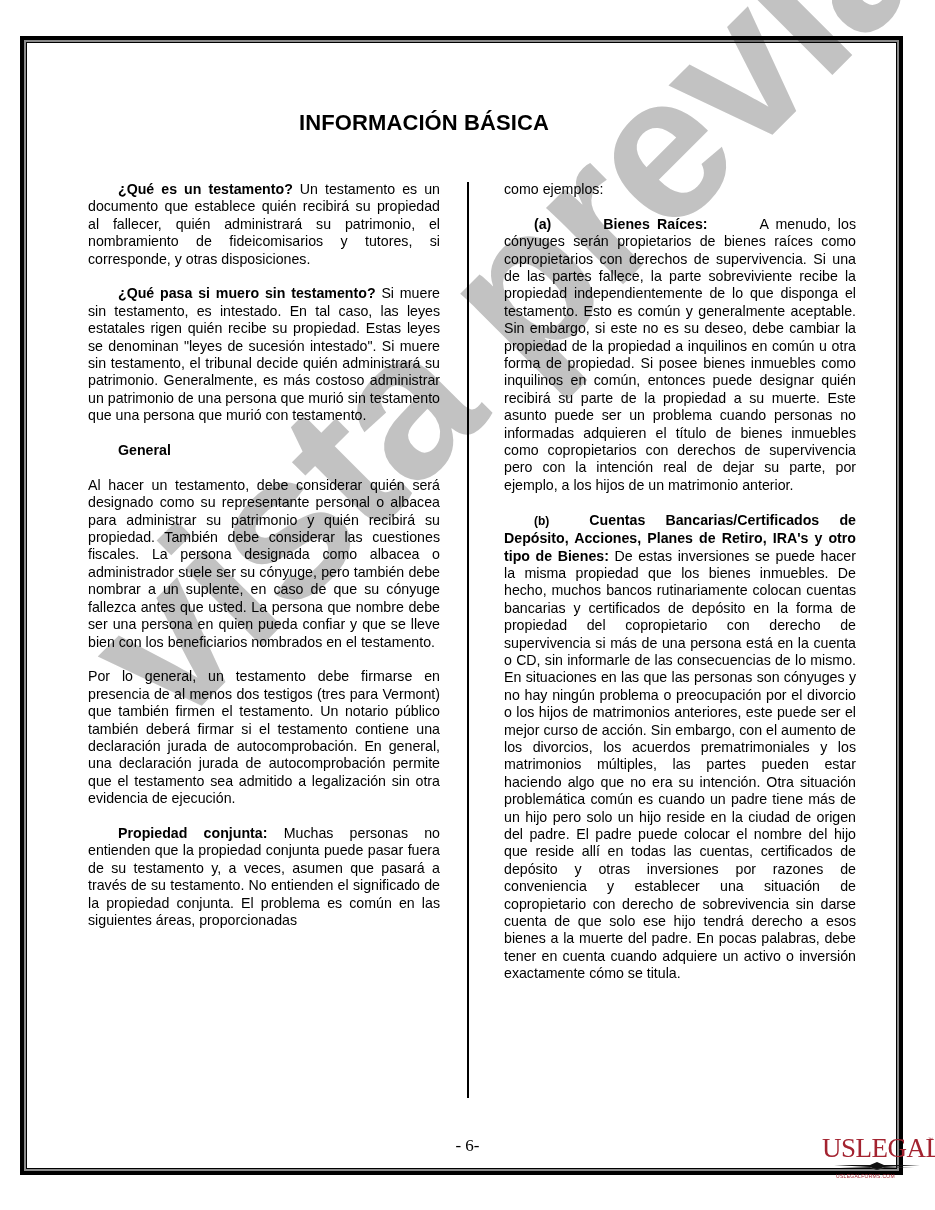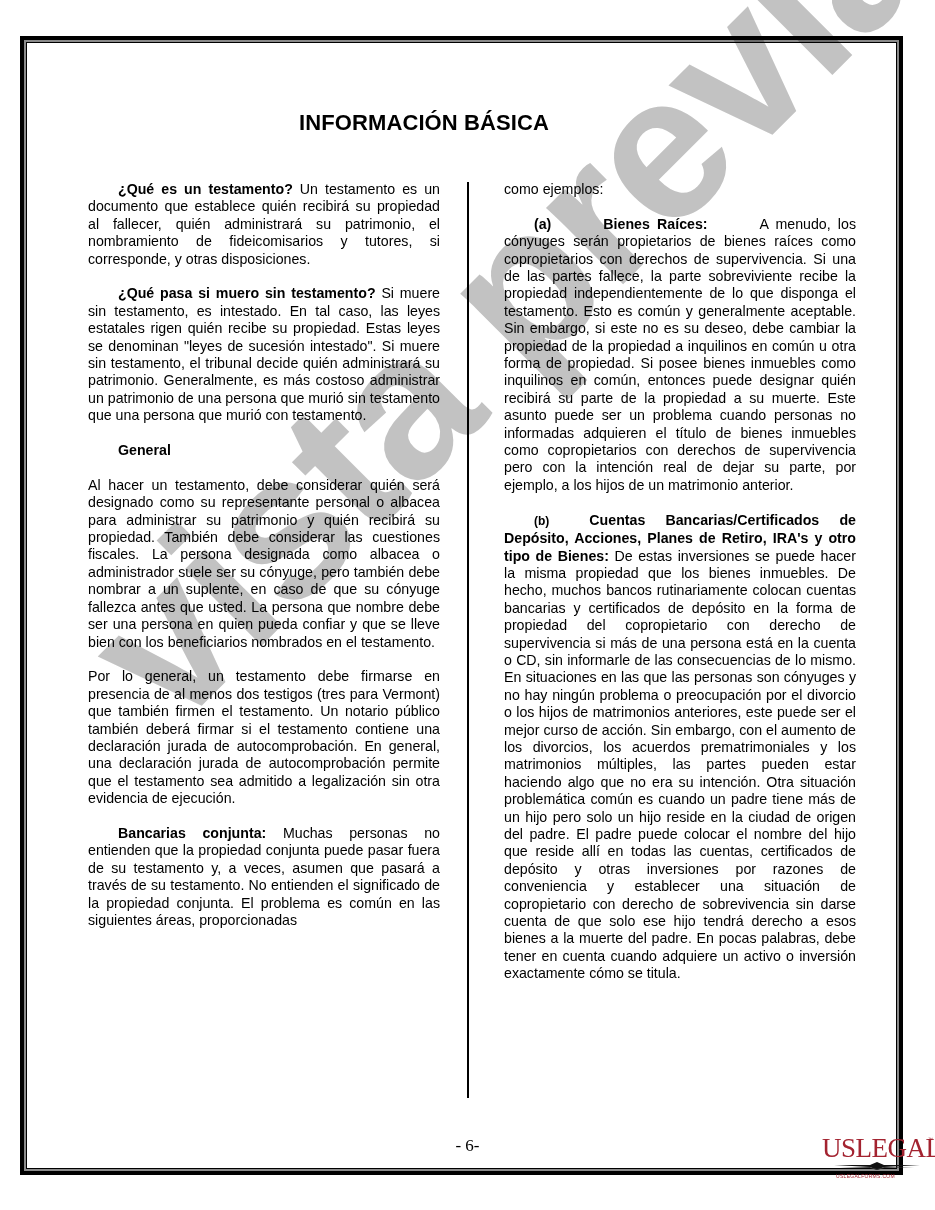--- a/index.html
+++ b/index.html
@@ -31,21 +31,21 @@
 <div class="frame-inner"></div>
 
 <h1 class="title" style="margin:0;">INFORMACIÓN BÁSICA</h1>
 
 <div class="col left">
   <p><b>¿Qué es un testamento?</b><span> Un testamento es un documento que establece quién recibirá su propiedad al fallecer, quién administrará su patrimonio, el nombramiento de fideicomisarios y tutores, si corresponde, y otras disposiciones.</span></p>
   <p><b>¿Qué pasa si muero sin testamento?</b><span> Si muere sin testamento, es intestado. En tal caso, las leyes estatales rigen quién recibe su propiedad. Estas leyes se denominan "leyes de sucesión intestado". Si muere sin testamento, el tribunal decide quién administrará su patrimonio. Generalmente, es más costoso administrar un patrimonio de una persona que murió sin testamento que una persona que murió con testamento.</span></p>
   <p><b>General</b></p>
   <p>Al hacer un testamento, debe considerar quién será designado como su representante personal o albacea para administrar su patrimonio y quién recibirá su propiedad. También debe considerar las cuestiones fiscales. La persona designada como albacea o administrador suele ser su cónyuge, pero también debe nombrar a un suplente, en caso de que su cónyuge fallezca antes que usted. La persona que nombre debe ser una persona en quien pueda confiar y que se lleve bien con los beneficiarios nombrados en el testamento.</p>
   <p>Por lo general, un testamento debe firmarse en presencia de al menos dos testigos (tres para Vermont) que también firmen el testamento. Un notario público también deberá firmar si el testamento contiene una declaración jurada de autocomprobación. En general, una declaración jurada de autocomprobación permite que el testamento sea admitido a legalización sin otra evidencia de ejecución.</p>
-  <p style="margin-bottom:0;"><b>Bancarias conjunta:</b><span> Muchas personas no entienden que la propiedad conjunta puede pasar fuera de su testamento y, a veces, asumen que pasará a través de su testamento. No entienden el significado de la propiedad conjunta. El problema es común en las siguientes áreas, proporcionadas</span></p>
+  <p style="margin-bottom:0;"><b>Propiedad conjunta:</b><span> Muchas personas no entienden que la propiedad conjunta puede pasar fuera de su testamento y, a veces, asumen que pasará a través de su testamento. No entienden el significado de la propiedad conjunta. El problema es común en las siguientes áreas, proporcionadas</span></p>
 </div>
 
 <div class="divider"></div>
 
 <div class="col right">
   <p>como ejemplos:</p>
   <p><b>(a)</b><b style="margin-left:52px;">Bienes Raíces:</b><span style="margin-left:52px;">A menudo, los cónyuges serán propietarios de bienes raíces como copropietarios con derechos de supervivencia. Si una de las partes fallece, la parte sobreviviente recibe la propiedad independientemente de lo que disponga el testamento. Esto es común y generalmente aceptable. Sin embargo, si este no es su deseo, debe cambiar la propiedad de la propiedad a inquilinos en común u otra forma de propiedad. Si posee bienes inmuebles como inquilinos en común, entonces puede designar quién recibirá su parte de la propiedad a su muerte. Este asunto puede ser un problema cuando personas no informadas adquieren el título de bienes inmuebles como copropietarios con derechos de supervivencia pero con la intención real de dejar su parte, por ejemplo, a los hijos de un matrimonio anterior.</span></p>
   <p><b style="font-size:12px;">(b)</b><b style="margin-left:40px;">Cuentas Bancarias/Certificados de Depósito, Acciones, Planes de Retiro, IRA's y otro tipo de Bienes:</b><span> De estas inversiones se puede hacer la misma propiedad que los bienes inmuebles. De hecho, muchos bancos rutinariamente colocan cuentas bancarias y certificados de depósito en la forma de propiedad del copropietario con derecho de supervivencia si más de una persona está en la cuenta o CD, sin informarle de las consecuencias de lo mismo. En situaciones en las que las personas son cónyuges y no hay ningún problema o preocupación por el divorcio o los hijos de matrimonios anteriores, este puede ser el mejor curso de acción. Sin embargo, con el aumento de los divorcios, los acuerdos prematrimoniales y los matrimonios múltiples, las partes pueden estar haciendo algo que no era su intención. Otra situación problemática común es cuando un padre tiene más de un hijo pero solo un hijo reside en la ciudad de origen del padre. El padre puede colocar el nombre del hijo que reside allí en todas las cuentas, certificados de depósito y otras inversiones por razones de conveniencia y establecer una situación de copropietario con derecho de sobrevivencia sin darse cuenta de que solo ese hijo tendrá derecho a esos bienes a la muerte del padre. En pocas palabras, debe tener en cuenta cuando adquiere un activo o inversión exactamente cómo se titula.</span></p>
 </div>
 

